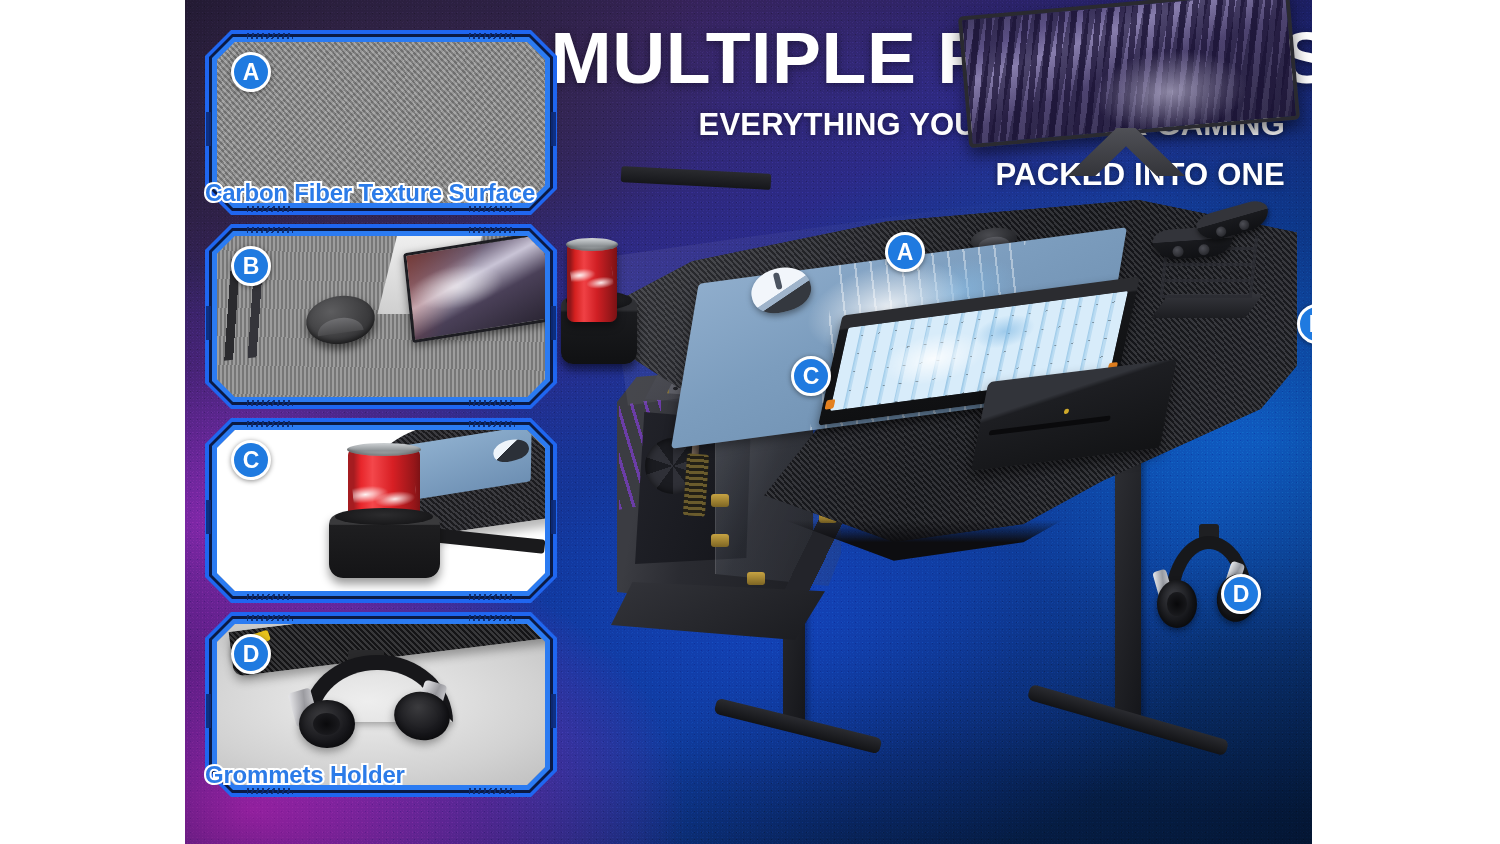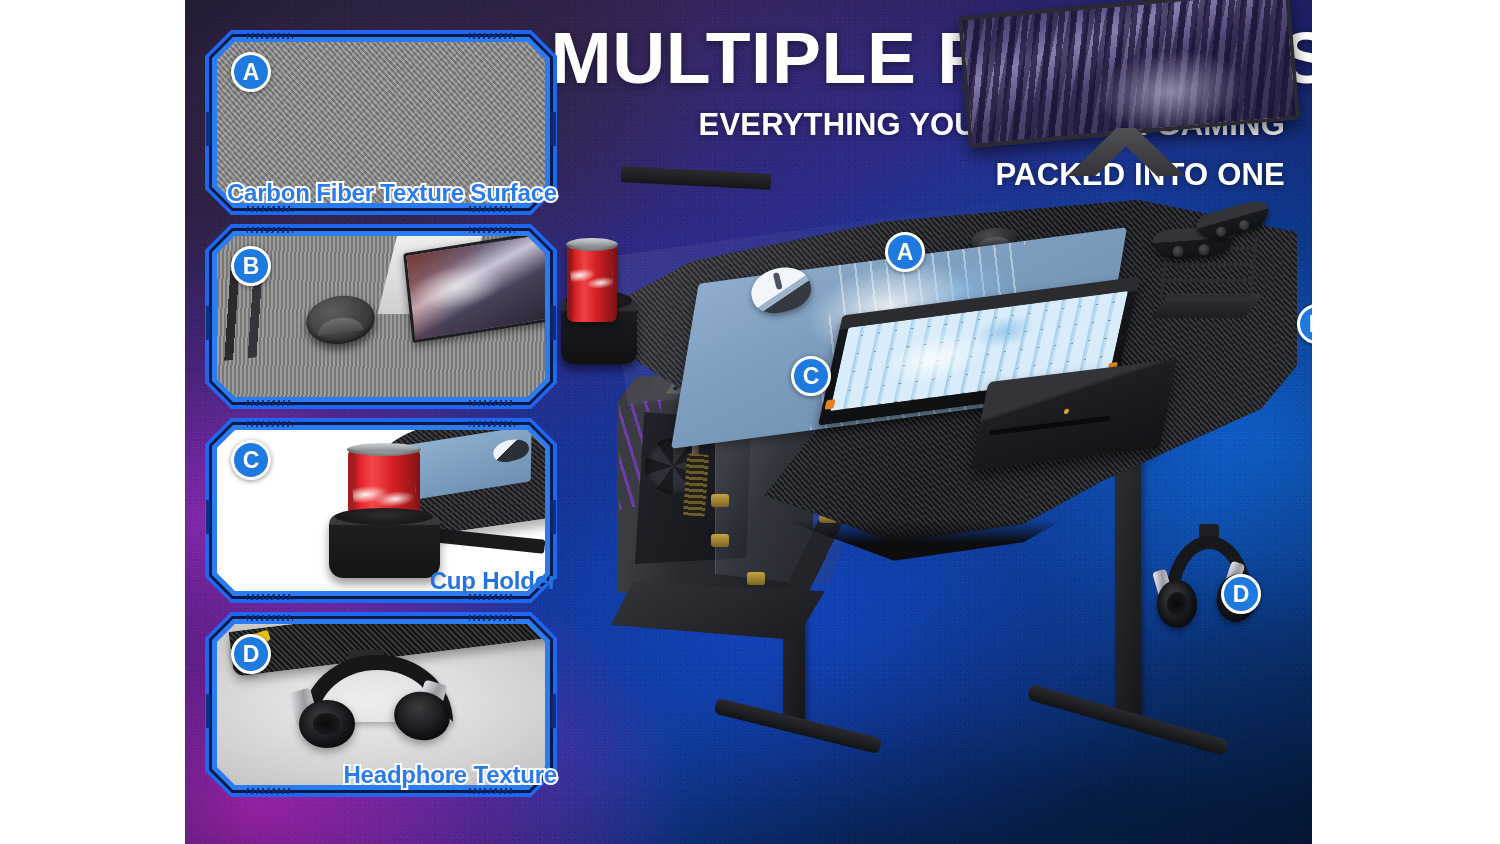--- a/index.html
+++ b/index.html
@@ -133,21 +133,21 @@
     color: #ffffff; font-weight: 700; font-size: 23px;
     display: flex; align-items: center; justify-content: center;
     box-shadow: 0 1px 5px rgba(0,0,0,.45);
     z-index: 9;
   }
   .card-badge { left: 26px; top: 22px; }
 
   
   .caption {
     position: absolute; left: 0; right: 0; bottom: 8px;
-    text-align: right; font-size: 24px; font-weight: 700;
+    text-align: left; font-size: 24px; font-weight: 700;
     color: #2b7be8; letter-spacing: -.2px; z-index: 8;
     -webkit-text-stroke: 4px #ffffff; paint-order: stroke fill;
   }
   .caption.plain { -webkit-text-stroke: 0; color: #2472e0; }
 
   
   .cf-tex {
     position: absolute; inset: 0;
     background-color: #8d8d8d;
     background-image:
@@ -723,21 +723,20 @@
           <div class="c-pad"></div>
           <div class="c-mouse"></div>
           <div class="c-arm"></div>
           <div class="c-can">
             <div class="c-can-wave"></div>
             <div class="c-can-top"></div>
           </div>
           <div class="c-holder"></div>
         </div>
         <div class="badge card-badge">C</div>
-        <div class="caption plain">Cup Holder</div>
       </div>
 
       <div class="card-slot">
         <div class="frame"></div>
         <div class="frame-mid"></div>
         <div class="frame-in"></div>
         <div class="ticks tl"></div>
         <div class="ticks tr"></div>
         <div class="ticks bl"></div>
         <div class="ticks br"></div>
@@ -748,21 +747,21 @@
           <div class="d-shelf"></div>
           <div class="d-yellow"></div>
           <div class="d-hook"></div>
           <div class="d-band"></div>
           <div class="d-slideL"></div>
           <div class="d-slideR"></div>
           <div class="d-cupL"></div>
           <div class="d-cupR"></div>
         </div>
         <div class="badge card-badge">D</div>
-        <div class="caption">Headphore Texture</div>
+        <div class="caption">Grommets Holder</div>
       </div>
 
     </div>
 
     <div class="scene">
 
       <div class="leg legA">
         <div class="leg-col"></div>
         <div class="leg-foot"></div>
       </div>

